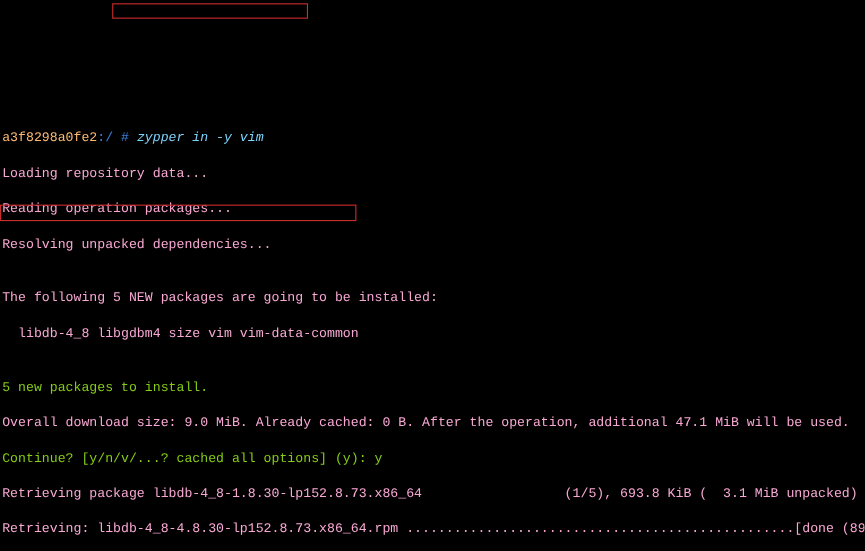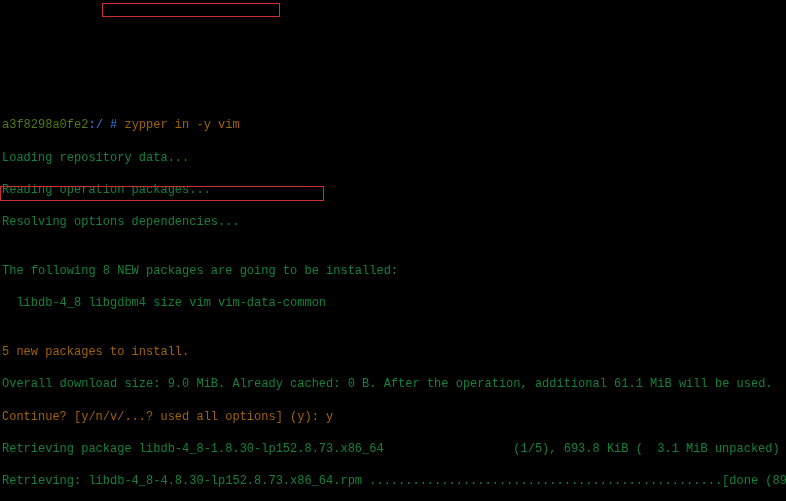--- a/index.html
+++ b/index.html
@@ -8,26 +8,26 @@
       font-family: "Courier New", monospace;
       font-size: 12px;
       line-height: 1.35;
       color: #2e9e2e;
       width: 786px;
       height: 501px;
       padding: 4px 2px;
       white-space: pre;
       overflow: hidden;
     }
-    .prompt-host { color: #4d7c0f; }
+    .prompt-host { color: #fdba74; }
     .prompt-sep { color: #3a7ed8; }
     .prompt-hash { color: #3a7ed8; }
-    .bright { color: #a16207; }
-    .white { color: #a16207; }
-    .dim { color: #15803d; }
+    .bright { color: #84cc16; }
+    .white { color: #7dd3fc; font-style: italic; }
+    .dim { color: #f9a8d4; }
     .box1 {
       position: absolute;
       top: 3px; left: 102px;
       width: 178px; height: 14px;
       border: 1px solid #cc2d2d;
       pointer-events: none;
     }
     .box2 {
       position: absolute;
       top: 186px; left: 0px;
@@ -41,28 +41,28 @@
 <body>
 
 
 
 <div class="box1"></div>
 <div class="box2"></div>
 
 <span class="line"><span class="prompt-host">a3f8298a0fe2</span><span class="prompt-sep">:</span><span class="prompt-sep">/</span><span class="prompt-hash"> # </span><span class="white">zypper in -y vim</span></span>
 <span class="line dim">Loading repository data...</span>
 <span class="line dim">Reading operation packages...</span>
-<span class="line dim">Resolving options dependencies...</span>
+<span class="line dim">Resolving unpacked dependencies...</span>
 <span class="line"></span>
-<span class="line dim">The following 8 NEW packages are going to be installed:</span>
+<span class="line dim">The following 5 NEW packages are going to be installed:</span>
 <span class="line dim">  libdb-4_8 libgdbm4 size vim vim-data-common</span>
 <span class="line"></span>
 <span class="line bright">5 new packages to install.</span>
-<span class="line"><span class="dim">Overall download size: 9.0 MiB. Already cached: 0 B. </span><span class="dim">After the operation, additional 61.1 MiB will be used.</span></span>
-<span class="line bright">Continue? [y/n/v/...? used all options] (y): y</span>
+<span class="line"><span class="dim">Overall download size: 9.0 MiB. Already cached: 0 B. </span><span class="dim">After the operation, additional 47.1 MiB will be used.</span></span>
+<span class="line bright">Continue? [y/n/v/...? cached all options] (y): y</span>
 <span class="line dim">Retrieving package libdb-4_8-1.8.30-lp152.8.73.x86_64                  (1/5), 693.8 KiB (  3.1 MiB unpacked)</span>
 <span class="line dim">Retrieving: libdb-4_8-4.8.30-lp152.8.73.x86_64.rpm .................................................[done (891 B/s)]</span>
 
 
 
 
 
 
 
 

